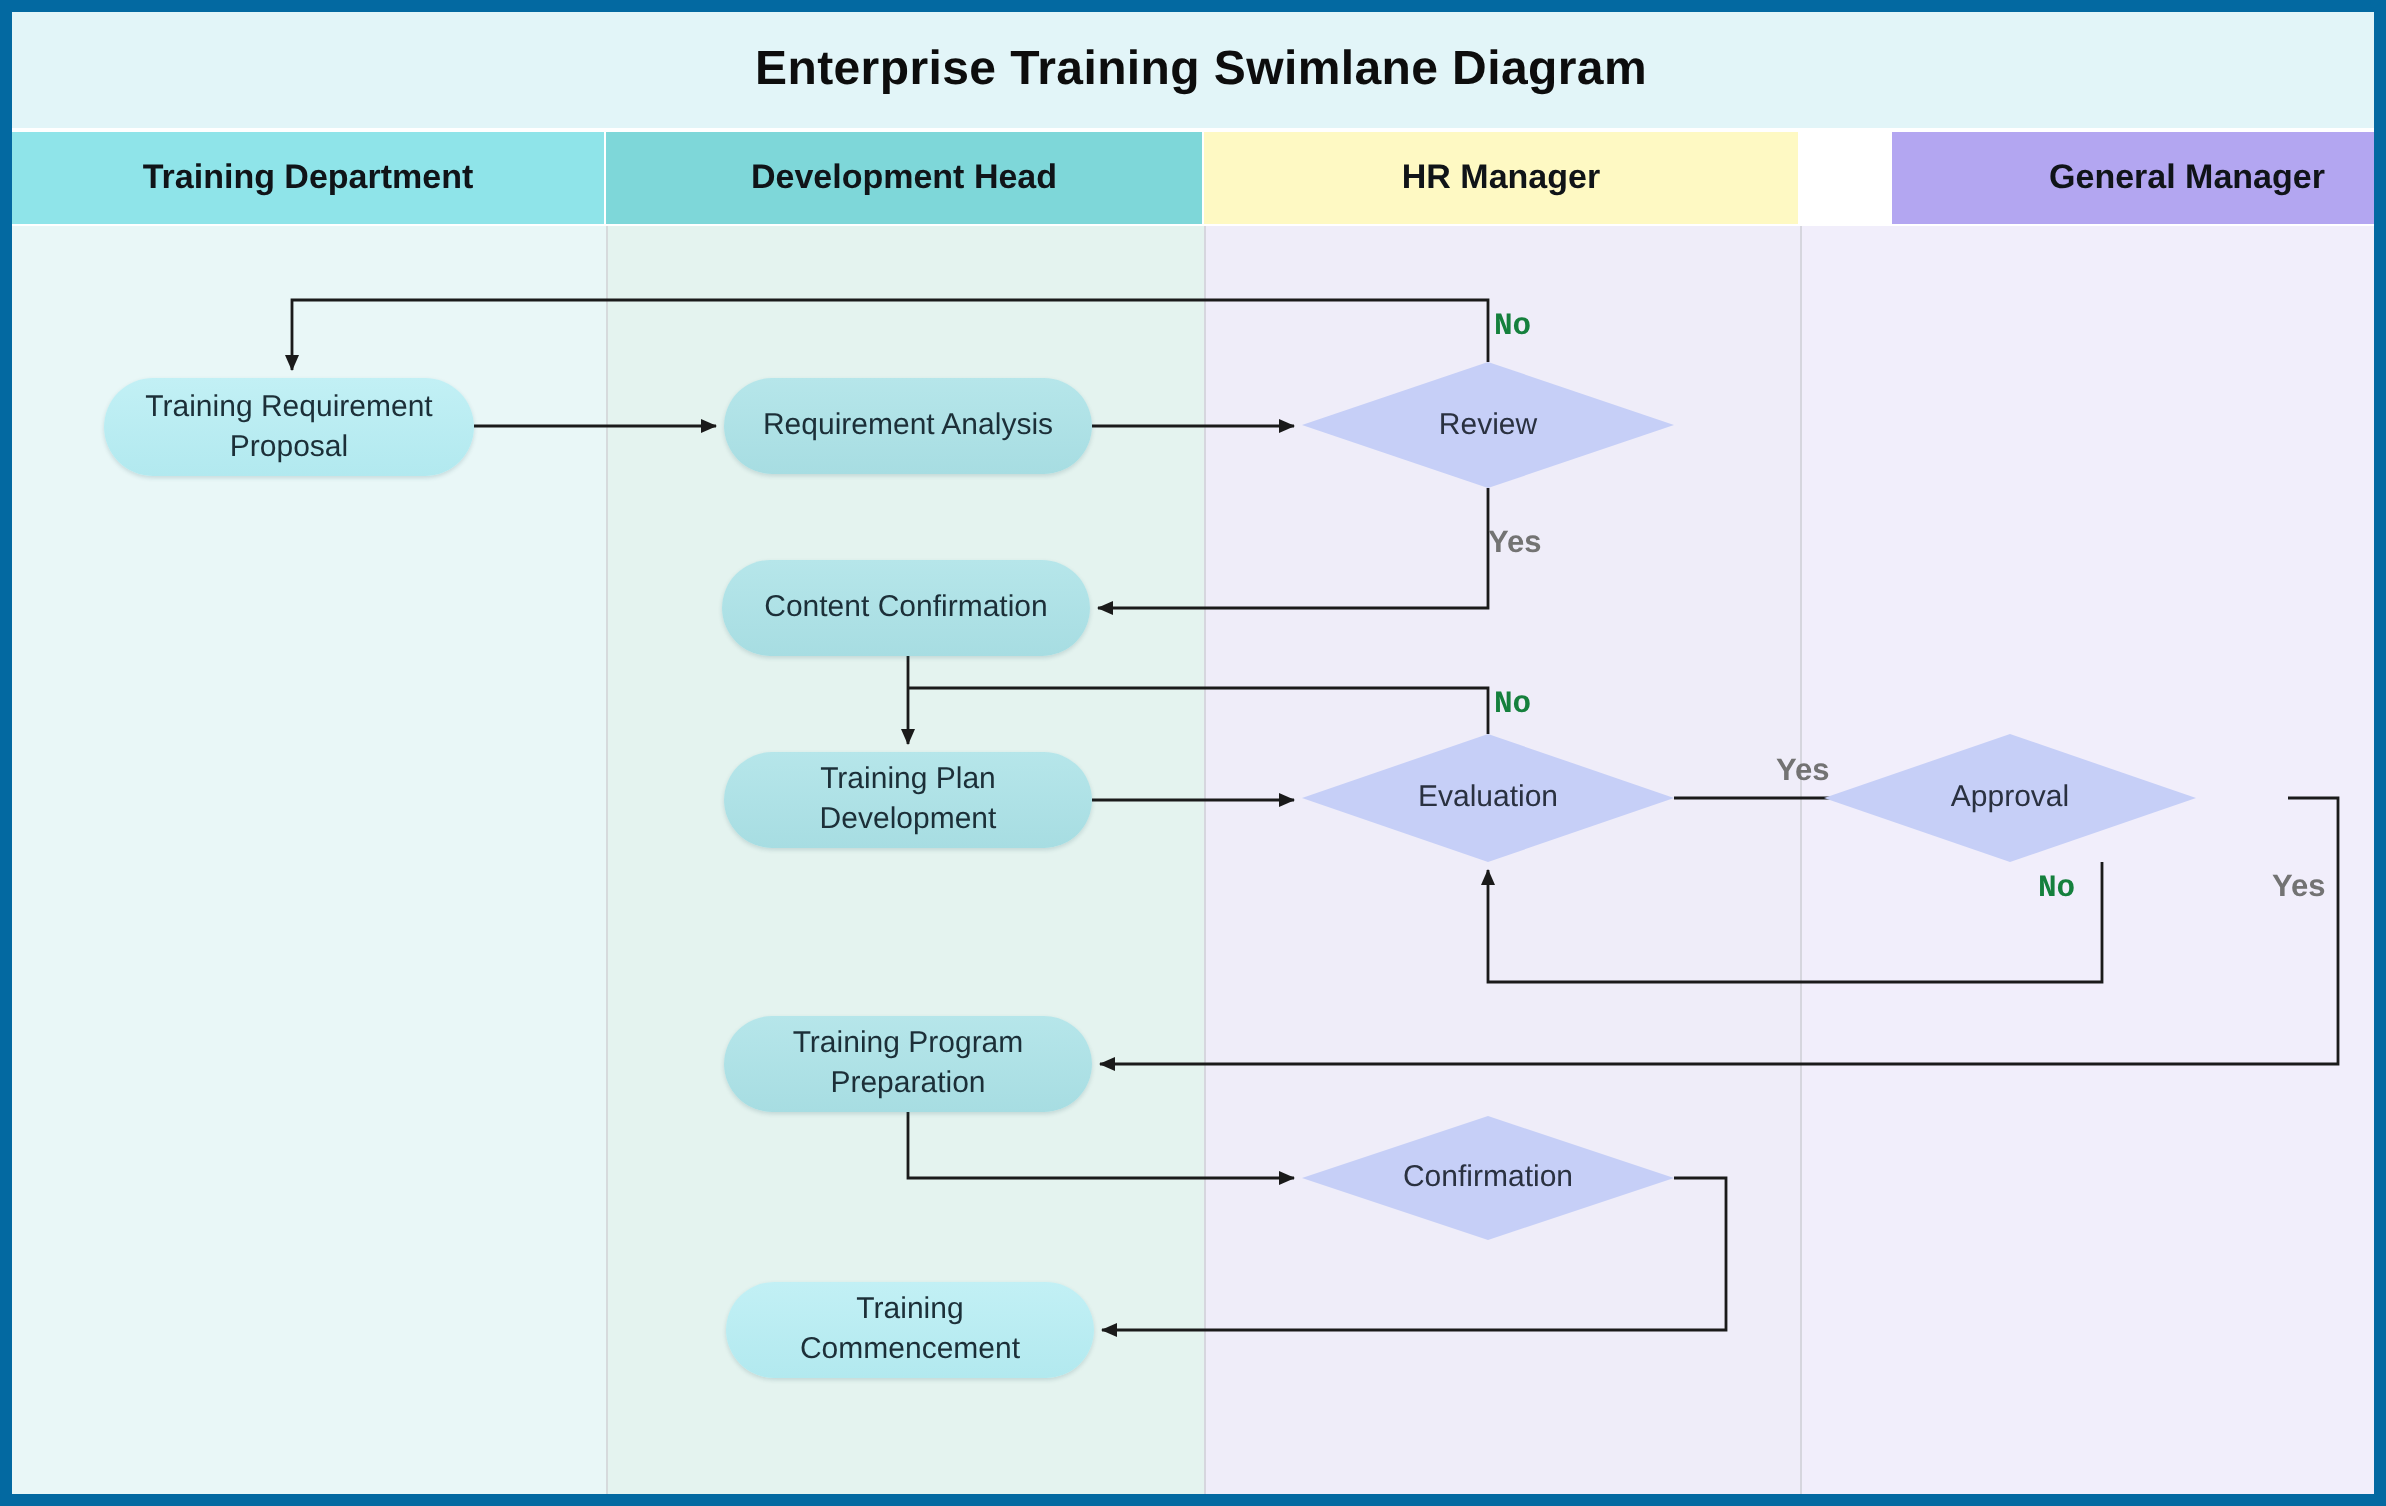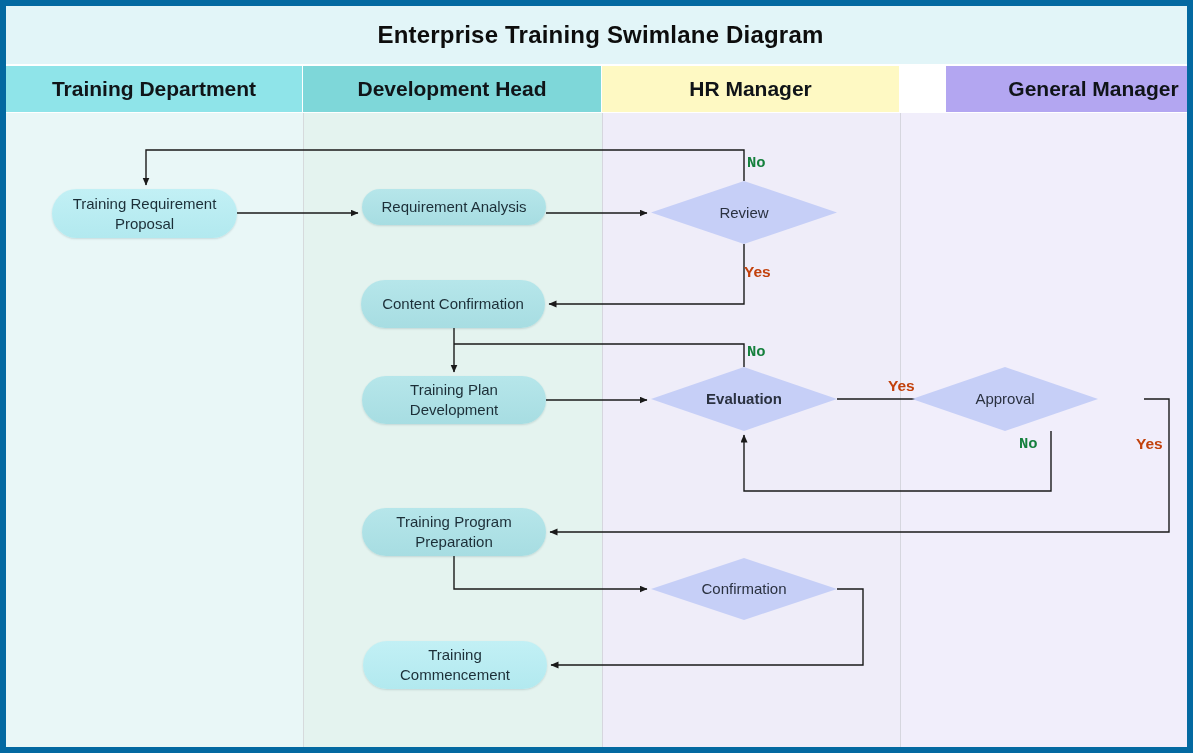--- a/index.html
+++ b/index.html
@@ -20,21 +20,21 @@
     display:flex; align-items:center; justify-content:center;
   }
   .title-band span{
     font-size:24px; font-weight:bold; color:#0d0d0d; letter-spacing:0.2px;
   }
 
   
   .lane-header{
     position:absolute; top:60px; height:46px;
     display:flex; align-items:center; justify-content:center;
-    font-size:21px; font-weight:bold; color:#101418;
+    font-size:17px; font-weight:bold; color:#101418;
   }
   .lh-0{ left:0;    width:296px; background:#8fe4e9; }
   .lh-1{ left:297px; width:298px; background:#7ed7d9; }
   .lh-2{ left:596px; width:297px; background:#fef9c3; }
   .lh-3{ left:940px; width:295px; background:#b3a6f1; }
 
   
   .lane-body{ position:absolute; top:107px; height:640px; }
   .lb-0{ left:0;     width:297px; background:#e9f7f7; }
   .lb-1{ left:297px; width:299px; background:#e4f3ef; border-left:1px solid #d6dadc; }
@@ -55,38 +55,38 @@
   .pill-cyan{ background:linear-gradient(180deg,#c2f0f5 0%,#b2e9ef 100%); }
   .pill-teal{ background:linear-gradient(180deg,#b6e6ea 0%,#a7dde2 100%); }
   .diamond{
     background:#c6cff7; color:#2a3140;
     clip-path:polygon(50% 0, 100% 50%, 50% 100%, 0 50%);
     box-shadow:none;
   }
   .diamond .lbl{ white-space:nowrap; }
 
   .n-trp{ left:46px;  top:183px; width:185px; height:49px; }
-  .n-ra { left:356px; top:183px; width:184px; height:36px;text-align:right; }
+  .n-ra { left:356px; top:183px; width:184px; height:48px;text-align:right; }
   .n-review{ left:645px; top:175px; width:186px; height:63px; }
   .n-cc { left:355px; top:274px; width:184px; height:48px; }
   .n-tpd{ left:356px; top:370px; width:184px; height:48px; }
-  .n-eval{ left:645px; top:361px; width:186px; height:64px;font-weight:bold; }
+  .n-eval{ left:645px; top:361px; width:186px; height:64px; }
   .n-approval{ left:906px; top:361px; width:186px; height:64px; }
   .n-tpp{ left:356px; top:502px; width:184px; height:48px; }
   .n-conf{ left:645px; top:552px; width:186px; height:62px; }
   .n-tc { left:357px; top:635px; width:184px; height:48px; }
 
   .n-trp .lbl{ max-width:158px; }
   .n-tpd .lbl, .n-tpp .lbl{ max-width:150px; }
   .n-tc .lbl{ max-width:140px; }
   .n-ra .lbl, .n-cc .lbl{ white-space:nowrap; }
 
   
   .edge-label{
-    position:absolute; font-size:15.5px; font-weight:bold; color:#c2410c;
+    position:absolute; font-size:15.5px; font-weight:bold; color:#737373;
   }
   .edge-label.no{ color:#15803d;font-family:Liberation Mono, monospace; }
   .el-review-no { left:741px; top:148px; }
   .el-review-yes{ left:738px; top:257px; }
   .el-eval-no   { left:741px; top:337px; }
   .el-eval-yes  { left:882px; top:371px; }
   .el-approval-no { left:1013px; top:429px; }
   .el-approval-yes{ left:1130px; top:429px; }
 </style>
 </head>

